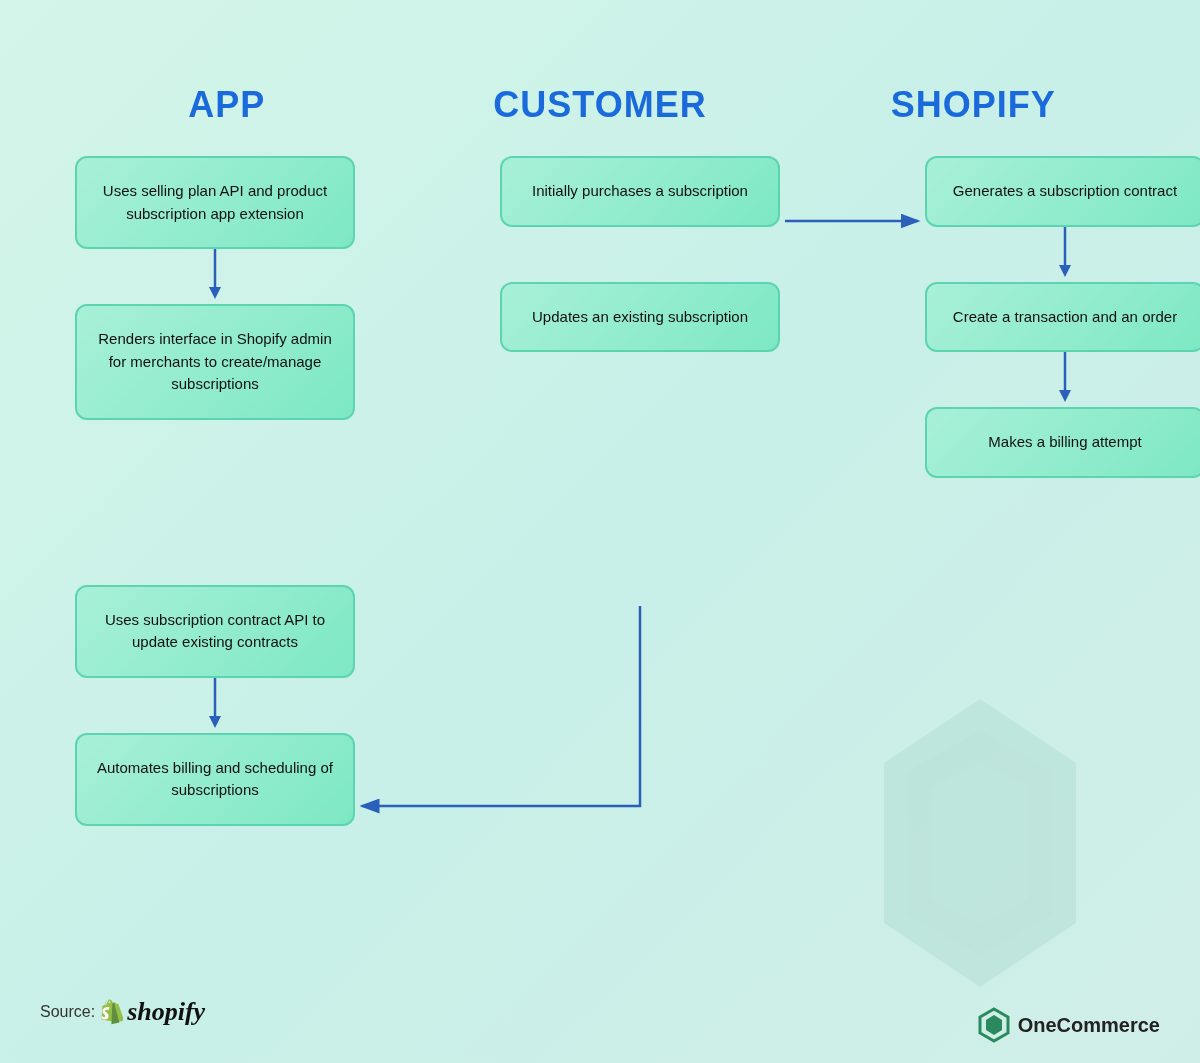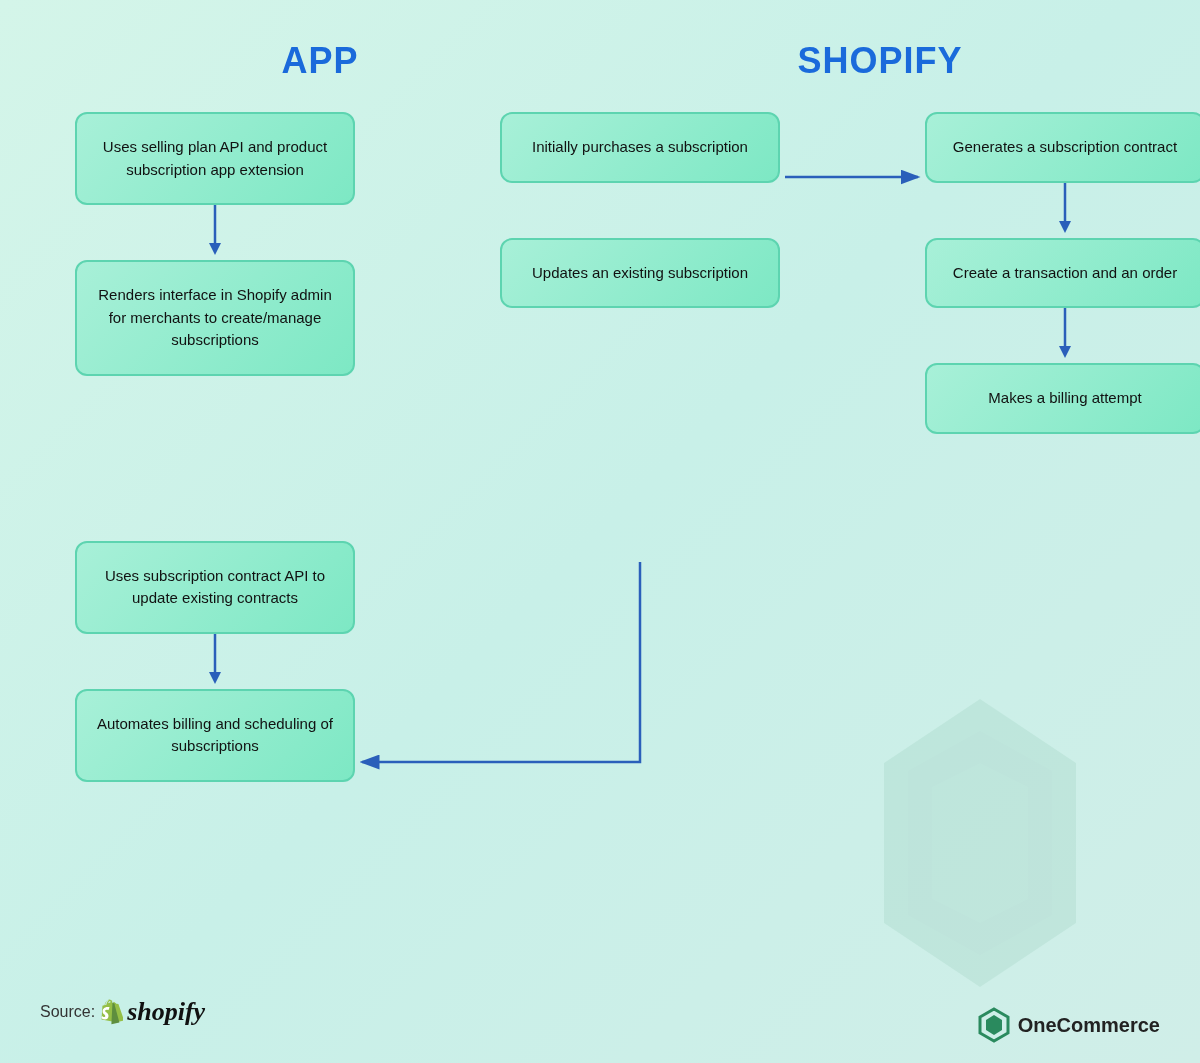--- a/index.html
+++ b/index.html
@@ -21,20 +21,21 @@
       width: 320px;
       height: 320px;
       opacity: 0.08;
       z-index: 0;
     }
 
     .main-content {
       position: relative;
       z-index: 1;
       padding: 40px 40px 20px 40px;
+      margin-top: 44px;
     }
 
     
     .columns-header {
       display: flex;
       justify-content: space-around;
       margin-bottom: 30px;
     }
 
     .col-title {
@@ -119,20 +120,21 @@
       z-index: 2;
     }
   </style>
 </head>
 <body>
 
 <div class="main-content">
 
   <div class="columns-header">
     <div class="col-title">APP</div>
+    <div class="col-title">CUSTOMER</div>
     <div class="col-title">SHOPIFY</div>
   </div>
 
   <div class="diagram-area" style="position:relative; height: 870px;">
 
     <div style="position:absolute; left:30px; top:0; width:290px; display:flex; flex-direction:column; align-items:center;">
       <div class="box">Uses selling plan API and product subscription app extension</div>
 
       <svg width="20" height="55" viewBox="0 0 20 55">
         <line x1="10" y1="0" x2="10" y2="45" stroke="#2a5fba" stroke-width="2.5"></line>

